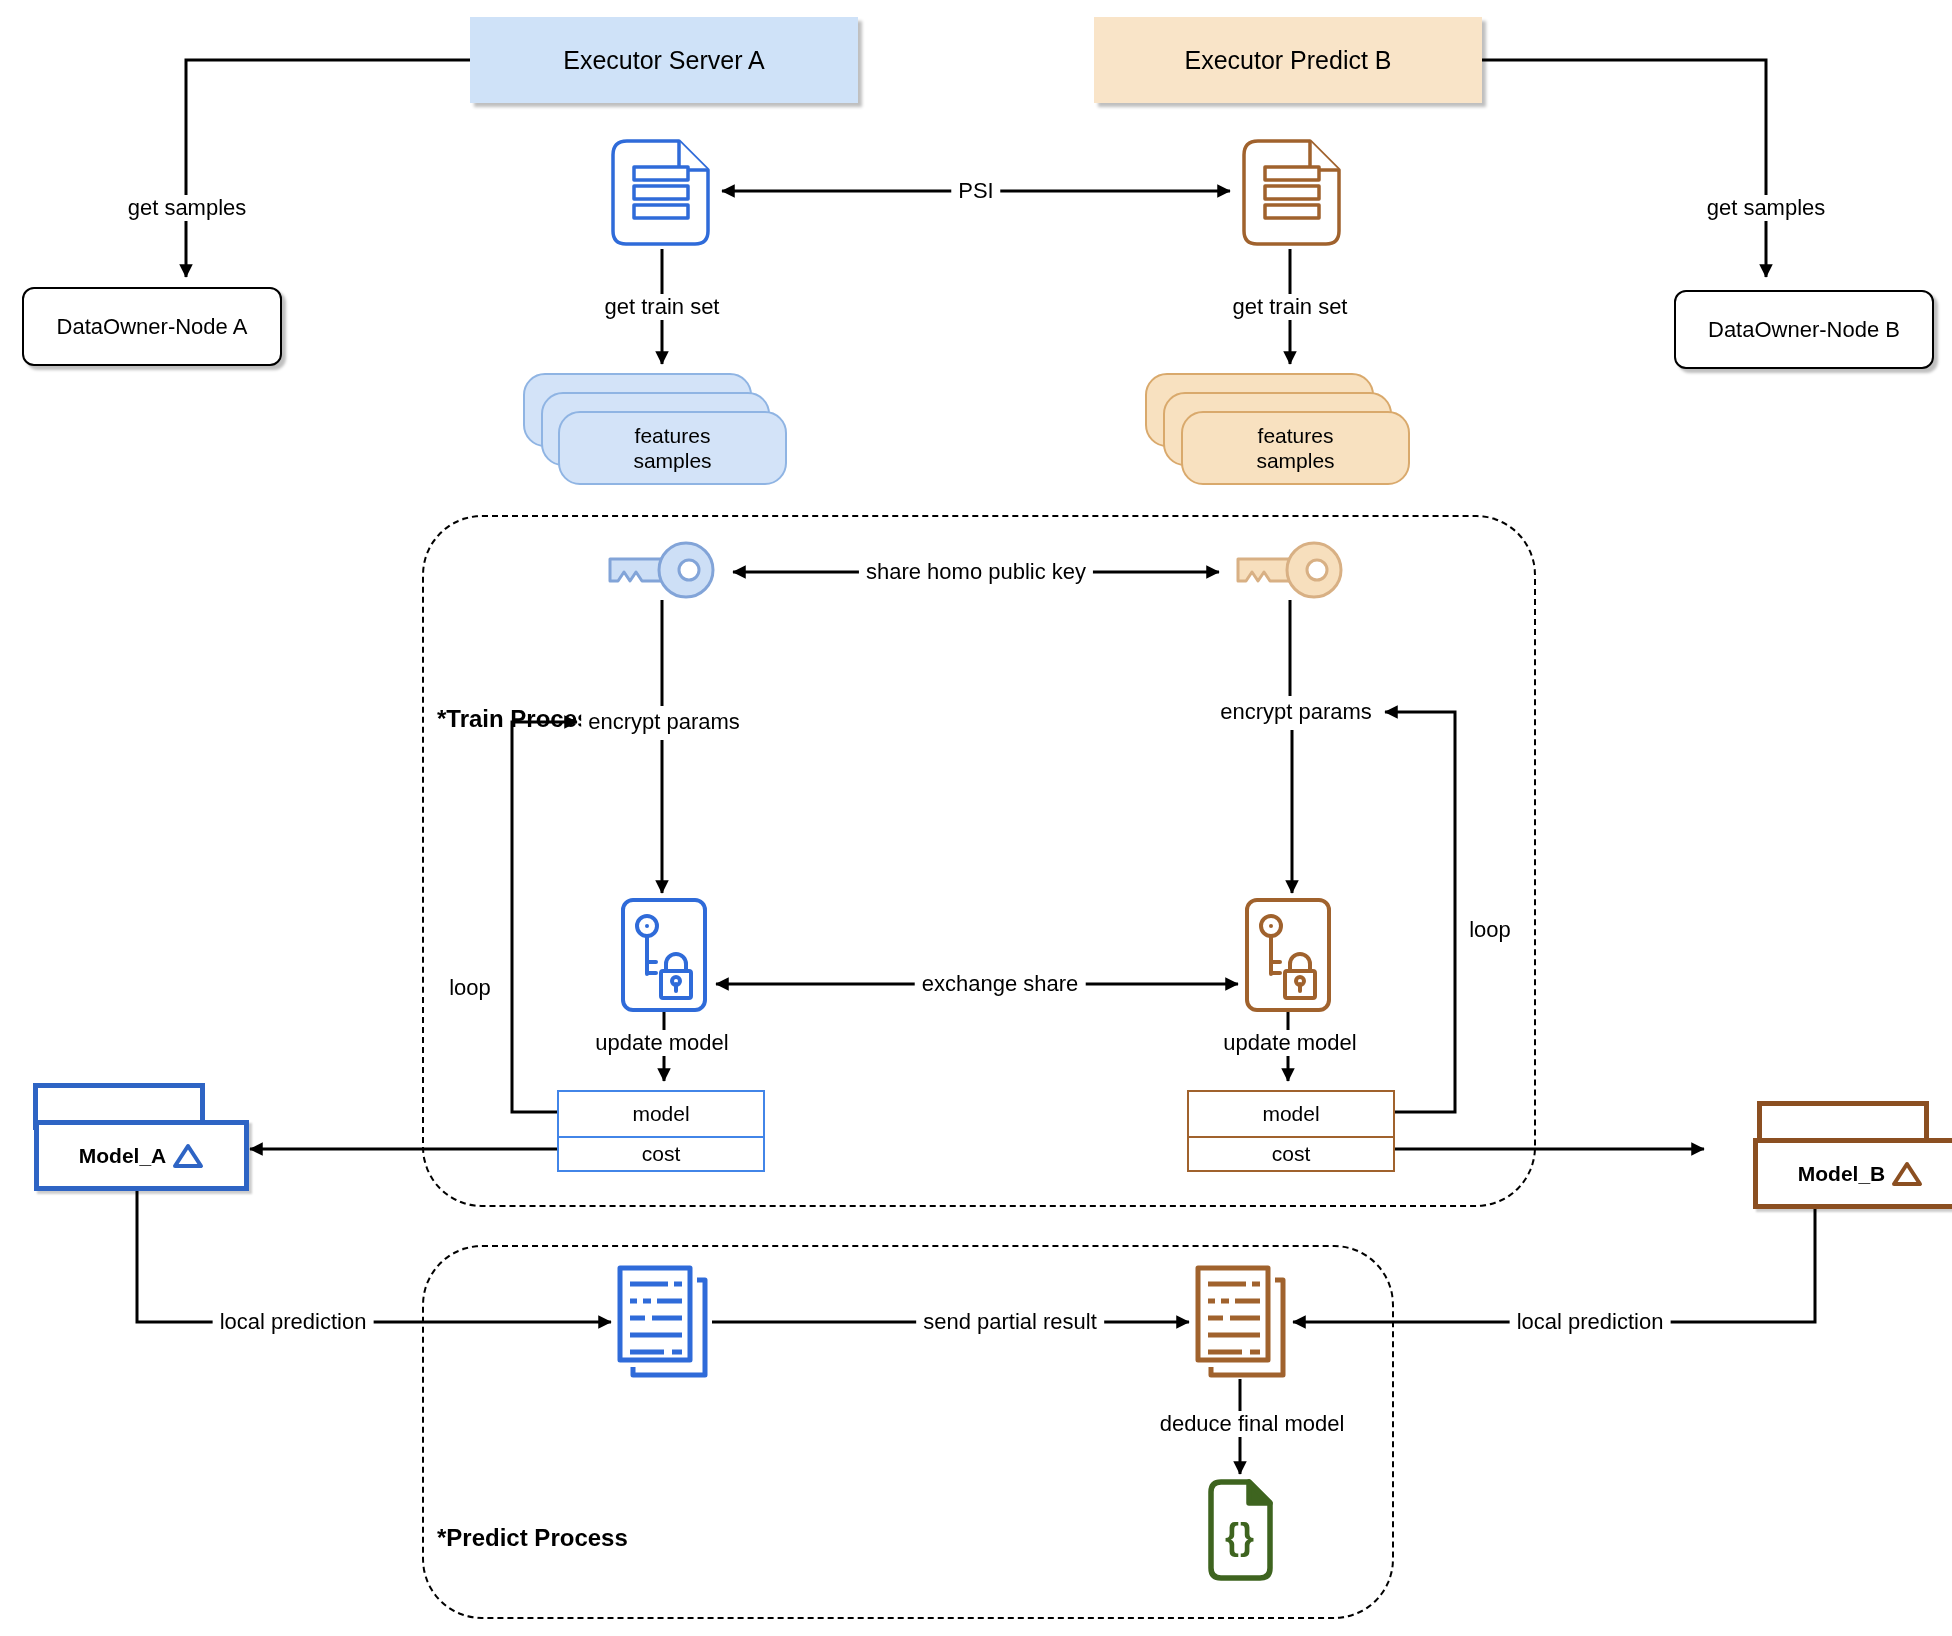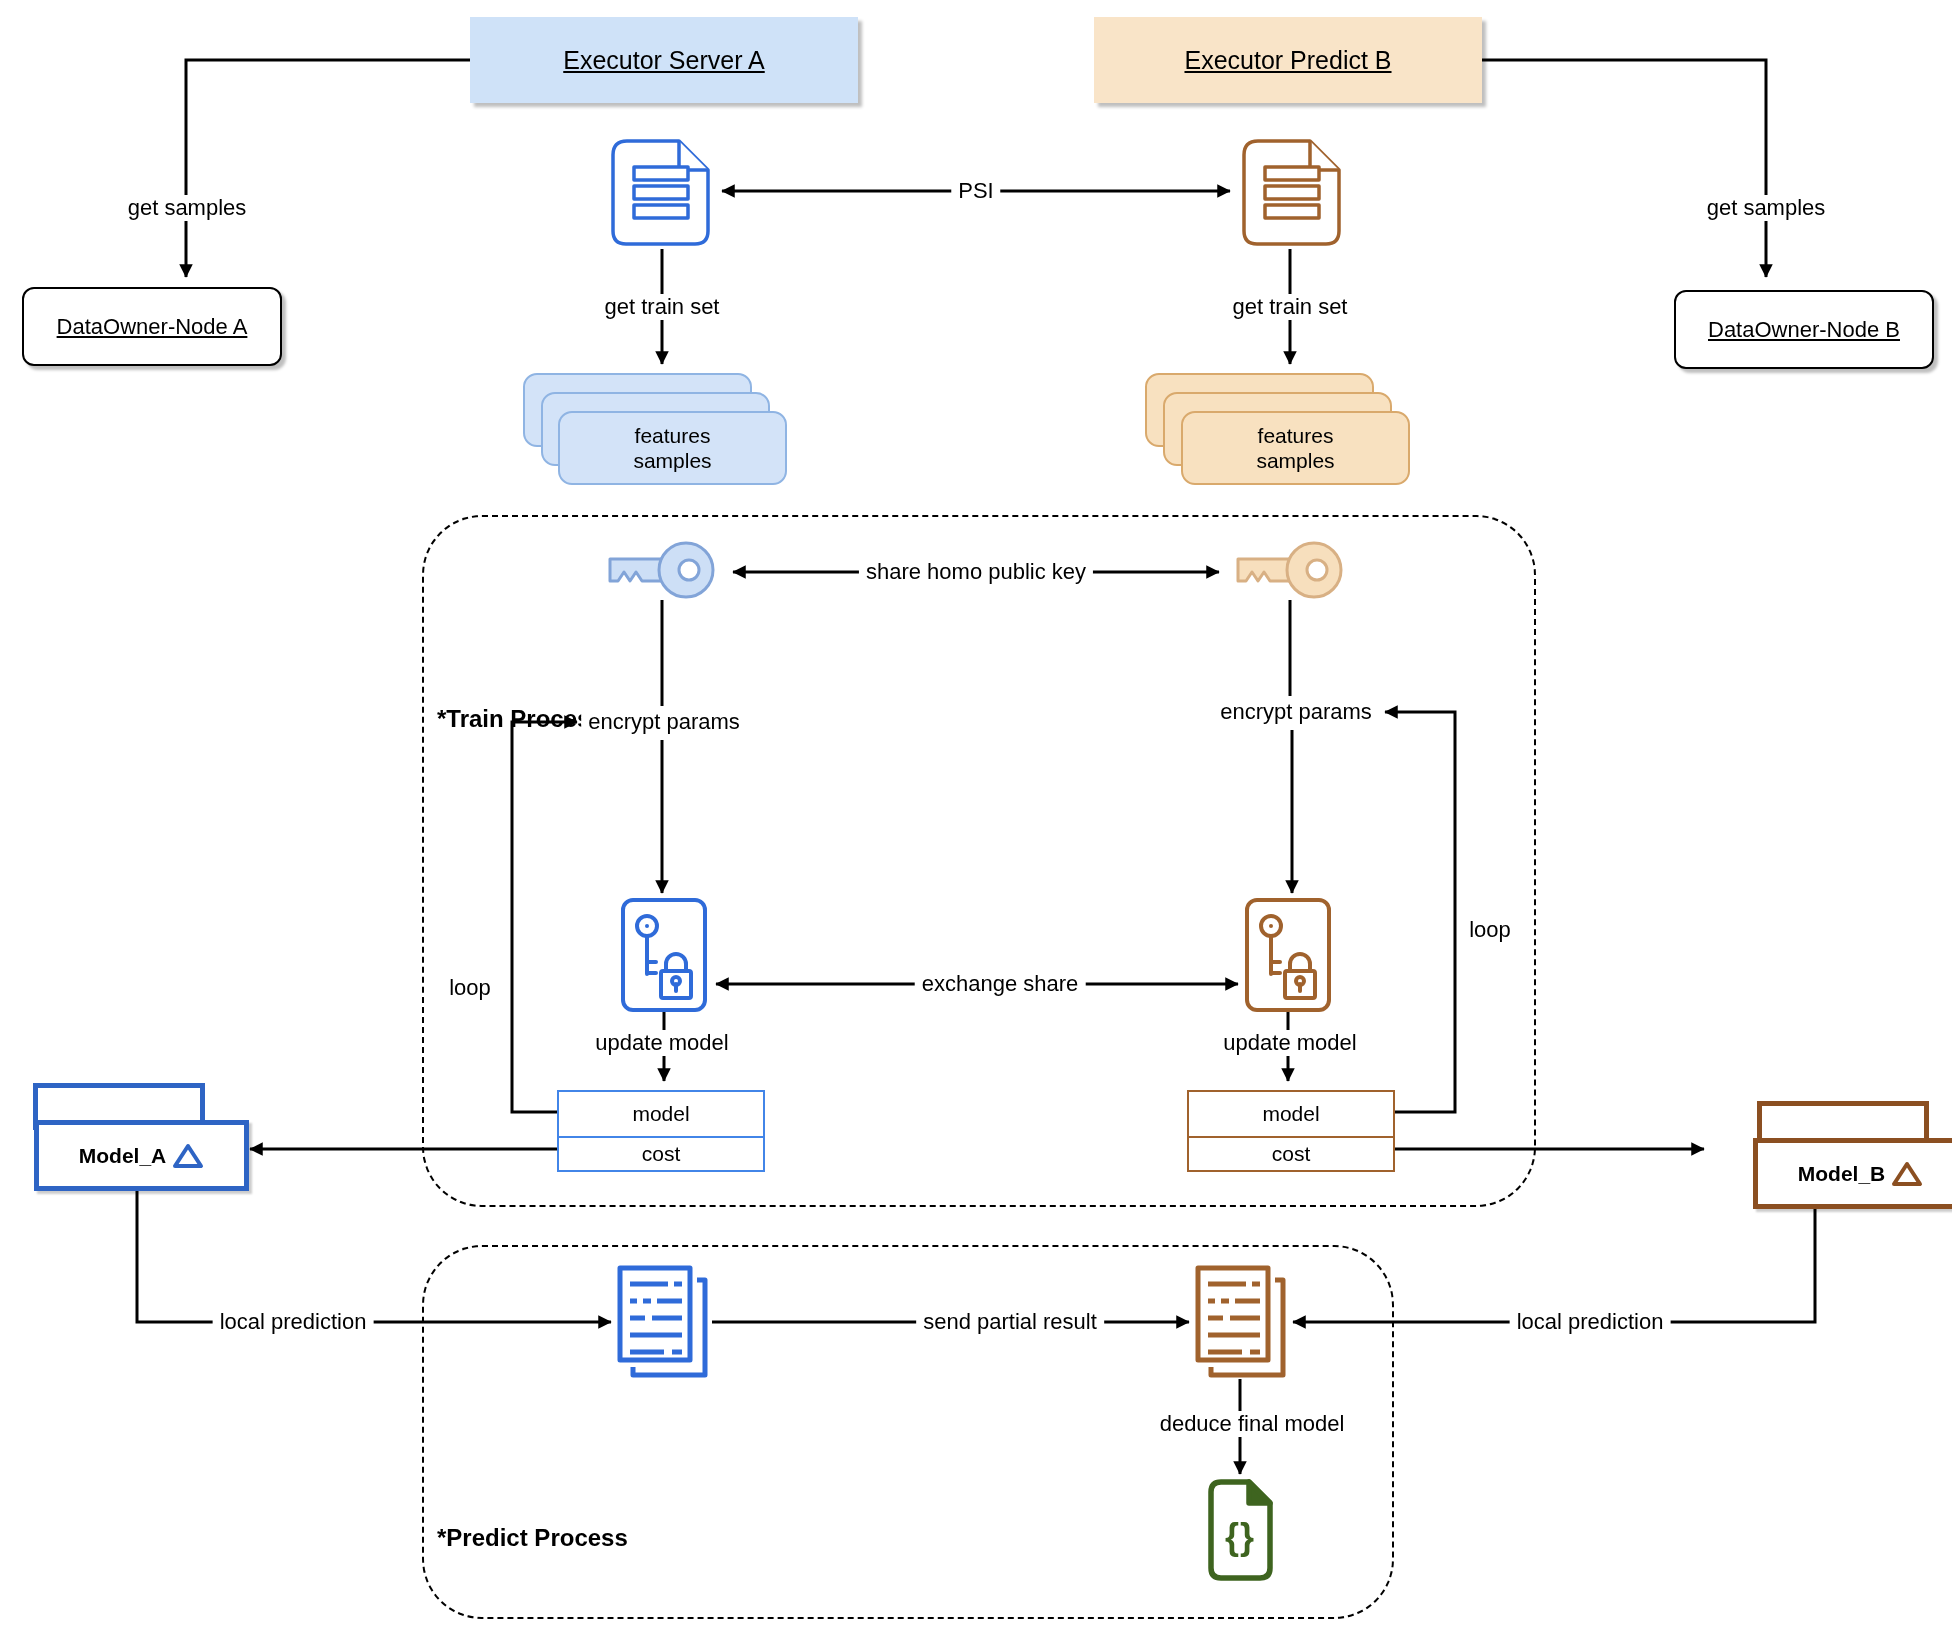--- a/index.html
+++ b/index.html
@@ -7,33 +7,33 @@
     position:relative;width:1952px;height:1636px;background:#fff;
     font-family:"Liberation Sans", sans-serif;color:#000;overflow:hidden;
   }
   svg.wires{position:absolute;left:0;top:0;width:1952px;height:1636px;}
   .lbl{
     position:absolute;transform:translate(-50%,-50%);
     font-size:22px;line-height:26px;white-space:nowrap;text-align:center;
   }
   .lbl.on-line{background:#fff;padding:0 7px;}
   .proc{position:absolute;font-weight:bold;font-size:24px;white-space:nowrap;}
-  .node{position:absolute;display:flex;align-items:center;justify-content:center;text-decoration:underline;}
+  .node{position:absolute;display:flex;align-items:center;justify-content:center;}
   .exec{
     width:388px;height:86px;font-size:25px;
     box-shadow:4px 4px 3px rgba(0,0,0,.25);
   }
   .exec.a{background:var(--blue_fill);}
   .exec.b{background:var(--tan_fill);}
   .owner{
     width:256px;height:75px;font-size:22px;background:#fff;
     border:2.5px solid #000;border-radius:12px;
     box-shadow:4px 4px 3px rgba(0,0,0,.25);
   }
-  .card{position:absolute;width:225px;height:70px;border-radius:14px;}
+  .card{position:absolute;width:225px;height:70px;border-radius:22px;}
   .card.a{background:var(--blue_card);border:2.5px solid var(--blue_card_border);}
   .card.b{background:var(--tan_card);border:2.5px solid var(--tan_card_border);}
   .card .txt{
     position:absolute;inset:0;display:flex;flex-direction:column;
     align-items:center;justify-content:center;font-size:21px;line-height:25px;
   }
   .dashedbox{position:absolute;border:2.5px dashed #000;border-radius:60px;}
   .mtable{position:absolute;width:208px;background:#ef4444;}
   .mtable .row{
     display:flex;align-items:center;justify-content:center;font-size:21px;background:#fff;

